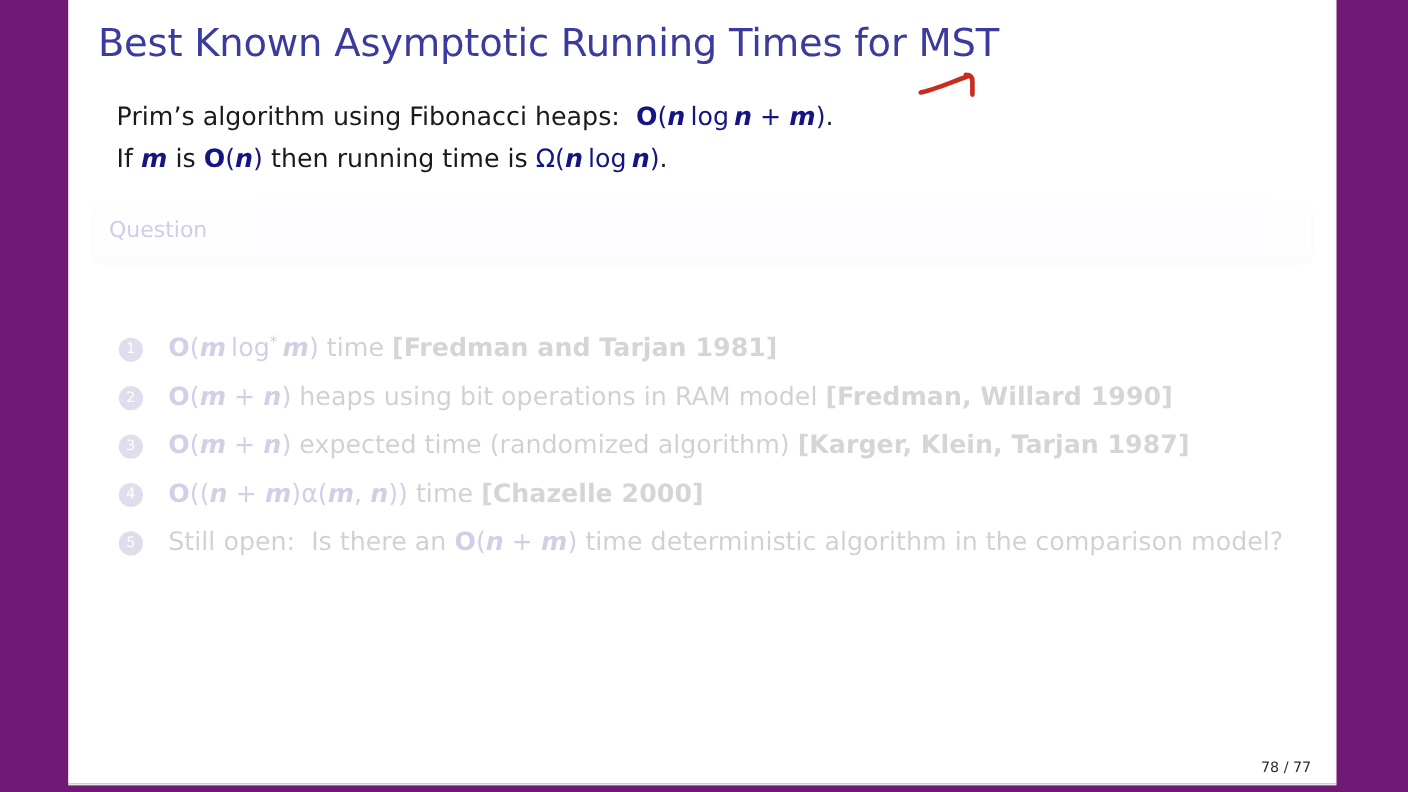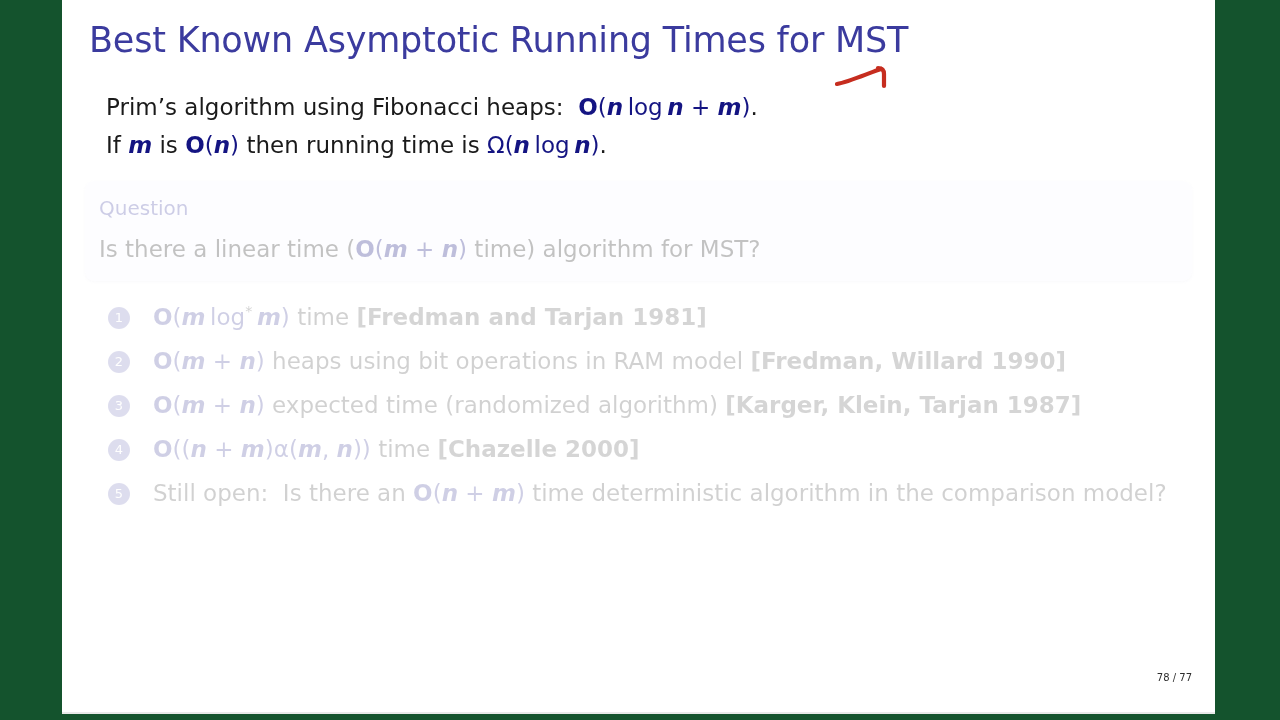--- a/index.html
+++ b/index.html
@@ -10,21 +10,21 @@
     height: 720px;
     overflow: hidden;
   }
   body {
     font-family: "DejaVu Sans", sans-serif;
   }
   #viewport {
     position: relative;
     width: 1280px;
     height: 720px;
-    background: #14532d;
+    background: #701a75;
   }
   
   #slide {
     position: absolute;
     left: 62px;
     top: 0px;
     width: 1153px;
     height: 712px;
     background: #ffffff;
     overflow: hidden;
@@ -159,22 +159,22 @@
   .sup {
     font-size: 0.62em;
     vertical-align: super;
     line-height: 0;
   }
 
   
   #page-number {
     position: absolute;
     right: 23px;
-    bottom: 29px;
-    font-size: 10px;
+    bottom: 6px;
+    font-size: 13px;
     color: #2d2d2d;
     font-family: "DejaVu Sans", sans-serif;
   }
 </style>
 </head>
 <body>
 
 <div id="viewport">
 
   <div id="slide">
@@ -187,21 +187,20 @@
       <span class="ln"><span>If </span><span class="mth">m</span><span> is </span><span class="mth-up">O</span><span class="mth-sym">(</span><span class="mth">n</span><span class="mth-sym">)</span><span> then running time is </span><span class="mth-sym">Ω</span><span class="mth-sym">(</span><span class="mth">n</span><span class="mth-sym"> </span><span class="mth-sym">log</span><span class="mth-sym"> </span><span class="mth">n</span><span class="mth-sym">)</span><span>.</span></span>
     </div>
 
     <svg id="red-annotation" viewBox="0 0 70 34">
       <path d="M3 22 C14 20, 30 13, 44 8 L47 7" stroke="#c62d1f" stroke-width="4.2" fill="none" stroke-linecap="round"></path>
       <path d="M44 6 C48 6, 50 8, 50 12 C50 17, 50 21, 50 24" stroke="#c62d1f" stroke-width="4.2" fill="none" stroke-linecap="round"></path>
     </svg>
 
     <div id="question-block">
       <div class="q-title">Question</div>
-      <div class="q-body"><span>Is there a linear time (</span><span class="mth-up">O</span><span class="mth-sym">(</span><span class="mth">m</span><span class="mth-sym"> </span><span class="mth-sym">+</span><span class="mth-sym"> </span><span class="mth">n</span><span class="mth-sym">)</span><span> time) algorithm for MST?</span></div>
     </div>
 
     <div id="results-list">
         <div class="result-item">
           <span class="badge">1</span>
           <span class="txt"><span class="mth-up">O</span><span class="mth-sym">(</span><span class="mth">m</span><span> </span><span class="mth-sym">log</span><span class="sup">*</span><span> </span><span class="mth">m</span><span class="mth-sym">)</span><span> time </span><span class="cite">[Fredman and Tarjan 1981]</span></span>
         </div>
         <div class="result-item">
           <span class="badge">2</span>
           <span class="txt"><span class="mth-up">O</span><span class="mth-sym">(</span><span class="mth">m</span><span class="mth-sym"> + </span><span class="mth">n</span><span class="mth-sym">)</span><span> heaps using bit operations in RAM model </span><span class="cite">[Fredman, Willard 1990]</span></span>

